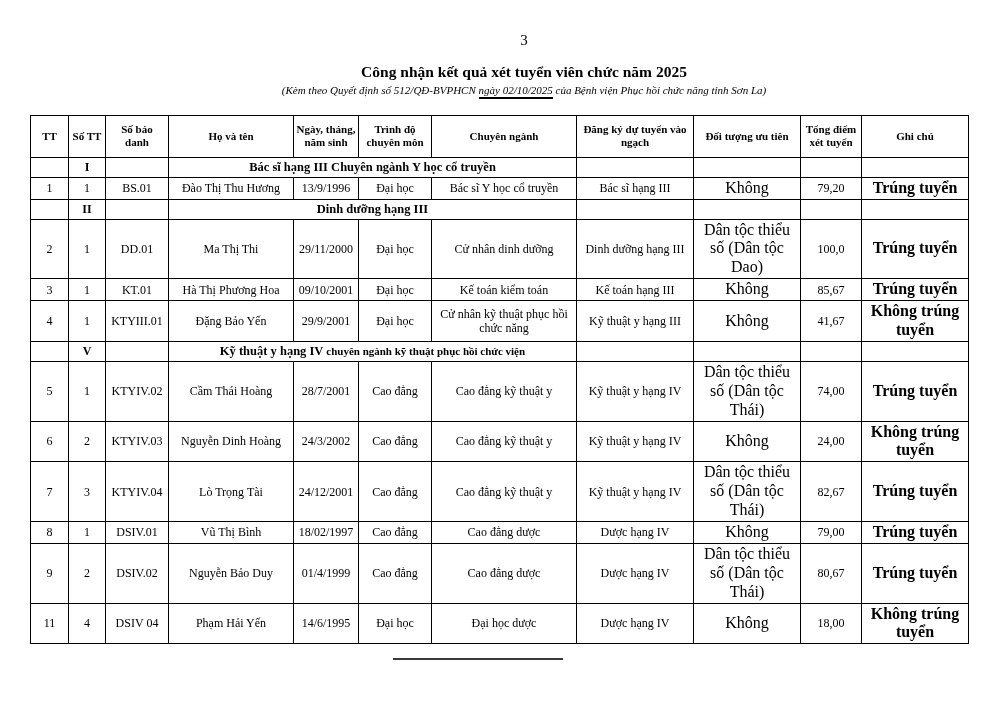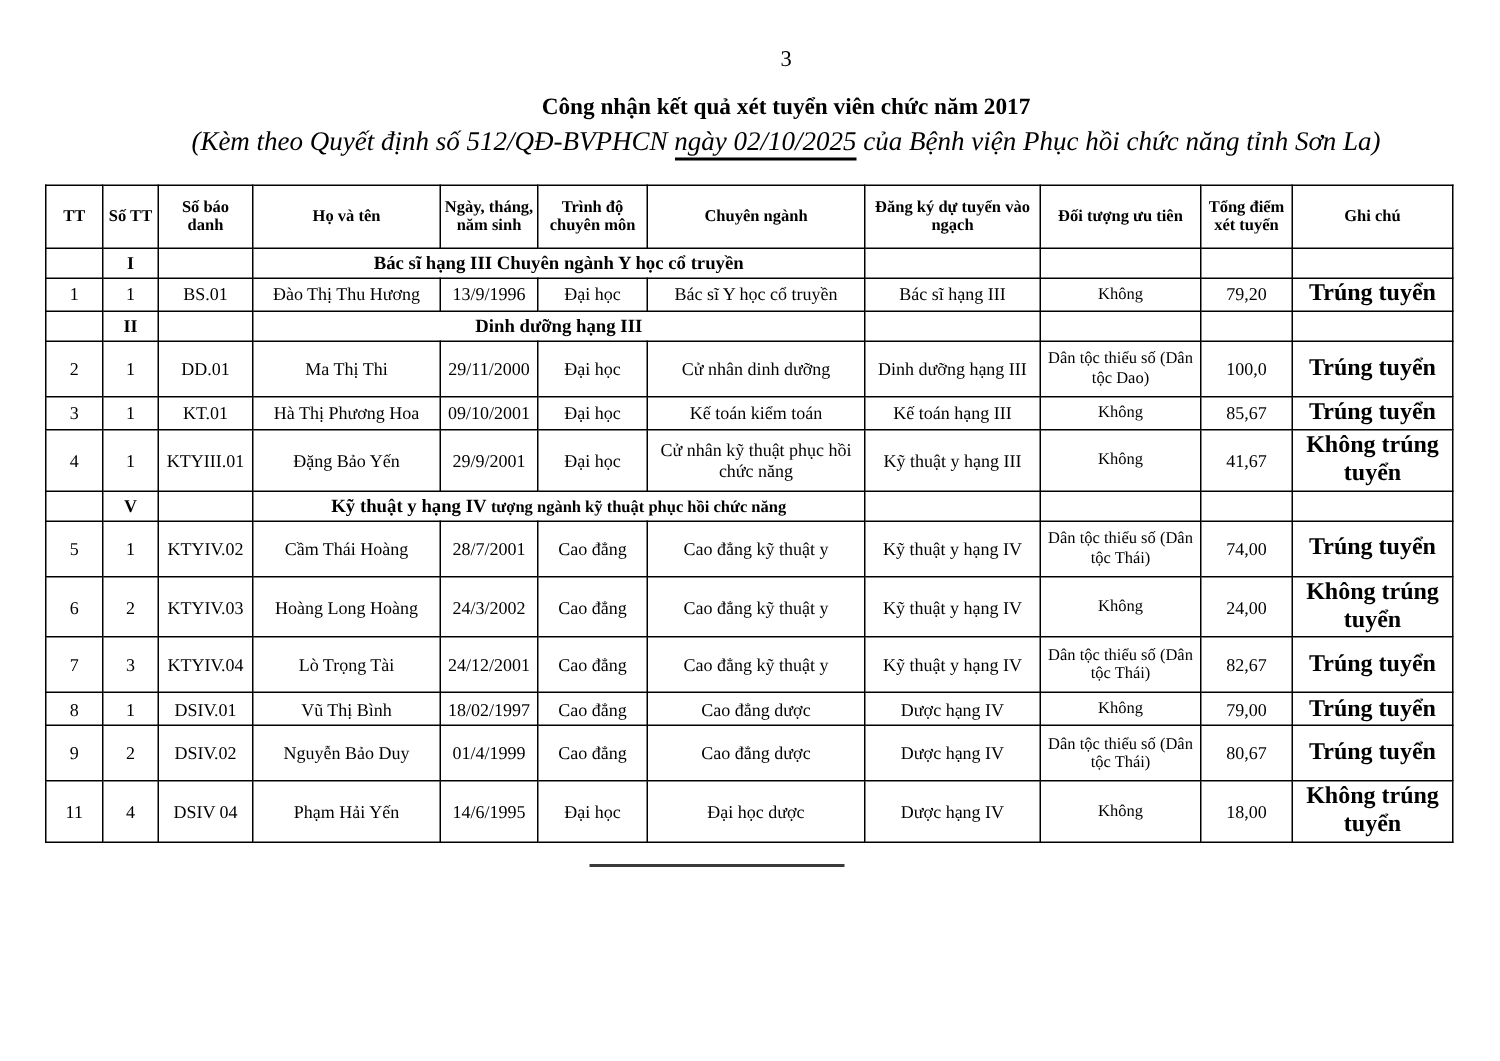--- a/index.html
+++ b/index.html
@@ -9,21 +9,21 @@
     background: #ffffff;
     font-family: "Liberation Serif", "DejaVu Serif", serif;
     color: #000;
   }
   .page { width: 1000px; height: 707px; overflow: hidden; }
 
   .heading-block { padding-top: 32px; padding-left: 48px; text-align: center; }
   .page-number { font-size: 15px; margin-bottom: 13px; }
   .title-1 { font-size: 16px; font-weight: bold; line-height: 1.2; }
   .title-2 { font-size: 15.5px; font-weight: bold; line-height: 1.25; }
-  .subtitle { font-size: 18px; font-style: italic; margin-top: 3px; line-height: 1.2; }
+  .subtitle { font-size: 11px; font-style: italic; margin-top: 3px; line-height: 1.2; }
   .subtitle .u { border-bottom: 2px solid #000; padding-bottom: 1px; }
 
   table.results {
     border-collapse: collapse;
     table-layout: fixed;
     width: 938px;
     margin: 17px 0 0 30px;
     font-size: 12px;
   }
   table.results th, table.results td {
@@ -44,36 +44,36 @@
   tr.h-t { height: 37px; }
   tr.h-g { height: 20px; }
   td.cell-name { text-align: left; padding-left: 7px; margin-left: 16px; }
   td.cell-note { font-weight: bold; font-size: 16px; }
   td.group-numeral { font-weight: bold; }
   td.group-label {
     text-align: left; font-weight: bold;
     font-size: 12.5px; padding-left: 7px;
   }
   td.group-label .sub { font-size: 11px; }
-  td.cell-priority { font-size: 11px; line-height: 1.15; }
+  td.cell-priority { font-size: 16px; line-height: 1.15; }
 
   .footer-separator {
     width: 170px; height: 2px;
     background: #3a3a3a;
     margin: 14px 0 0 393px;
   }
 </style>
 </head>
 <body>
 
 <div class="page">
 
   <div class="heading-block">
     <div class="page-number">3</div>
-    <div class="title-2">Công nhận kết quả xét tuyển viên chức năm 2017</div>
+    <div class="title-2">Công nhận kết quả xét tuyển viên chức năm 2025</div>
     <div class="subtitle"><span>(Kèm theo Quyết định số 512/QĐ-BVPHCN </span><span class="u">ngày 02/10/2025</span><span> của Bệnh viện Phục hồi chức năng tỉnh Sơn La)</span></div>
   </div>
 
   <table class="results">
     <colgroup>
       <col style="width:38px">
         <col style="width:37px">
         <col style="width:63px">
       <col style="width:125px">
         <col style="width:65px">
@@ -169,21 +169,21 @@
           <td>Cử nhân kỹ thuật phục hồi chức năng</td>
           <td>Kỹ thuật y hạng III</td>
           <td class="cell-priority">Không</td>
           <td>41,67</td>
           <td class="cell-note">Không trúng tuyển</td>
         </tr>
         <tr class="h-g">
           <td></td>
           <td class="group-numeral">V</td>
           <td></td>
-          <td class="group-label" colspan="4">Kỹ thuật y hạng IV <span class="sub">tượng ngành kỹ thuật phục hồi chức năng</span></td>
+          <td class="group-label" colspan="4">Kỹ thuật y hạng IV <span class="sub">chuyên ngành kỹ thuật phục hồi chức viện</span></td>
           <td></td>
           <td></td>
           <td></td>
           <td></td>
         </tr>
         <tr class="h-t">
           <td>5</td>
           <td>1</td>
           <td>KTYIV.02</td>
           <td class="cell-name">Cầm Thái Hoàng</td>
@@ -192,21 +192,21 @@
           <td>Cao đẳng kỹ thuật y</td>
           <td>Kỹ thuật y hạng IV</td>
           <td class="cell-priority">Dân tộc thiểu số (Dân tộc Thái)</td>
           <td>74,00</td>
           <td class="cell-note">Trúng tuyển</td>
         </tr>
         <tr class="h-s">
           <td>6</td>
           <td>2</td>
           <td>KTYIV.03</td>
-          <td class="cell-name">Hoàng Long Hoàng</td>
+          <td class="cell-name">Nguyễn Dinh Hoàng</td>
           <td>24/3/2002</td>
           <td>Cao đẳng</td>
           <td>Cao đẳng kỹ thuật y</td>
           <td>Kỹ thuật y hạng IV</td>
           <td class="cell-priority">Không</td>
           <td>24,00</td>
           <td class="cell-note">Không trúng tuyển</td>
         </tr>
         <tr class="h-t">
           <td>7</td>

